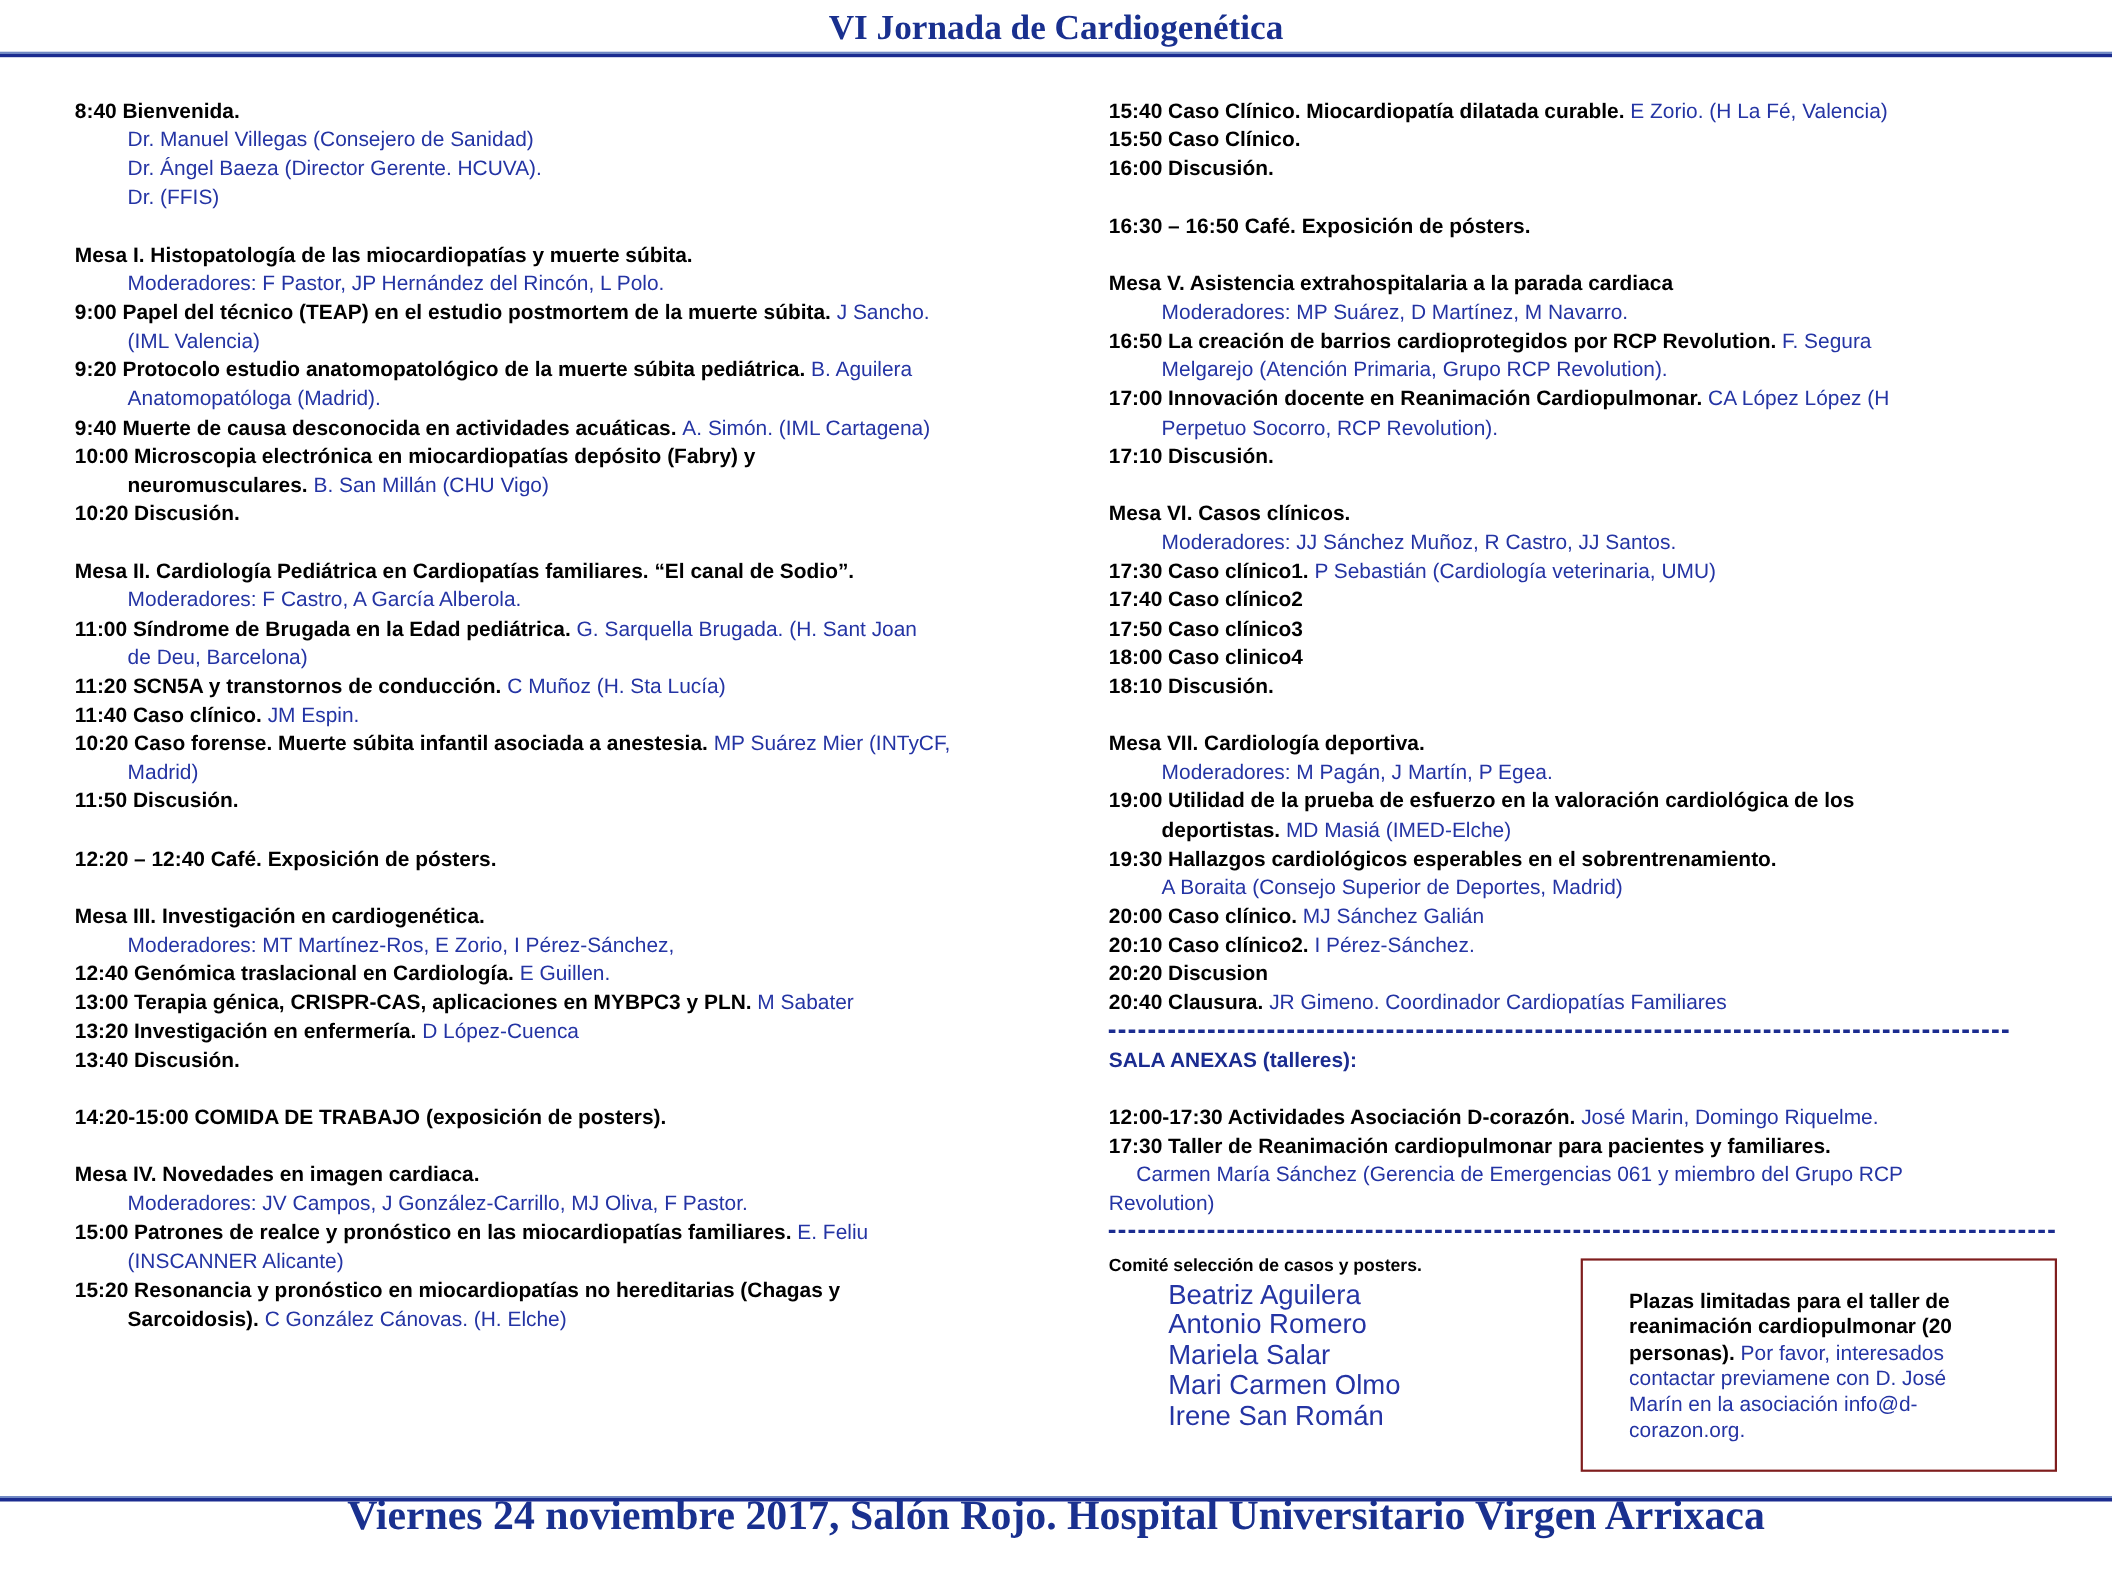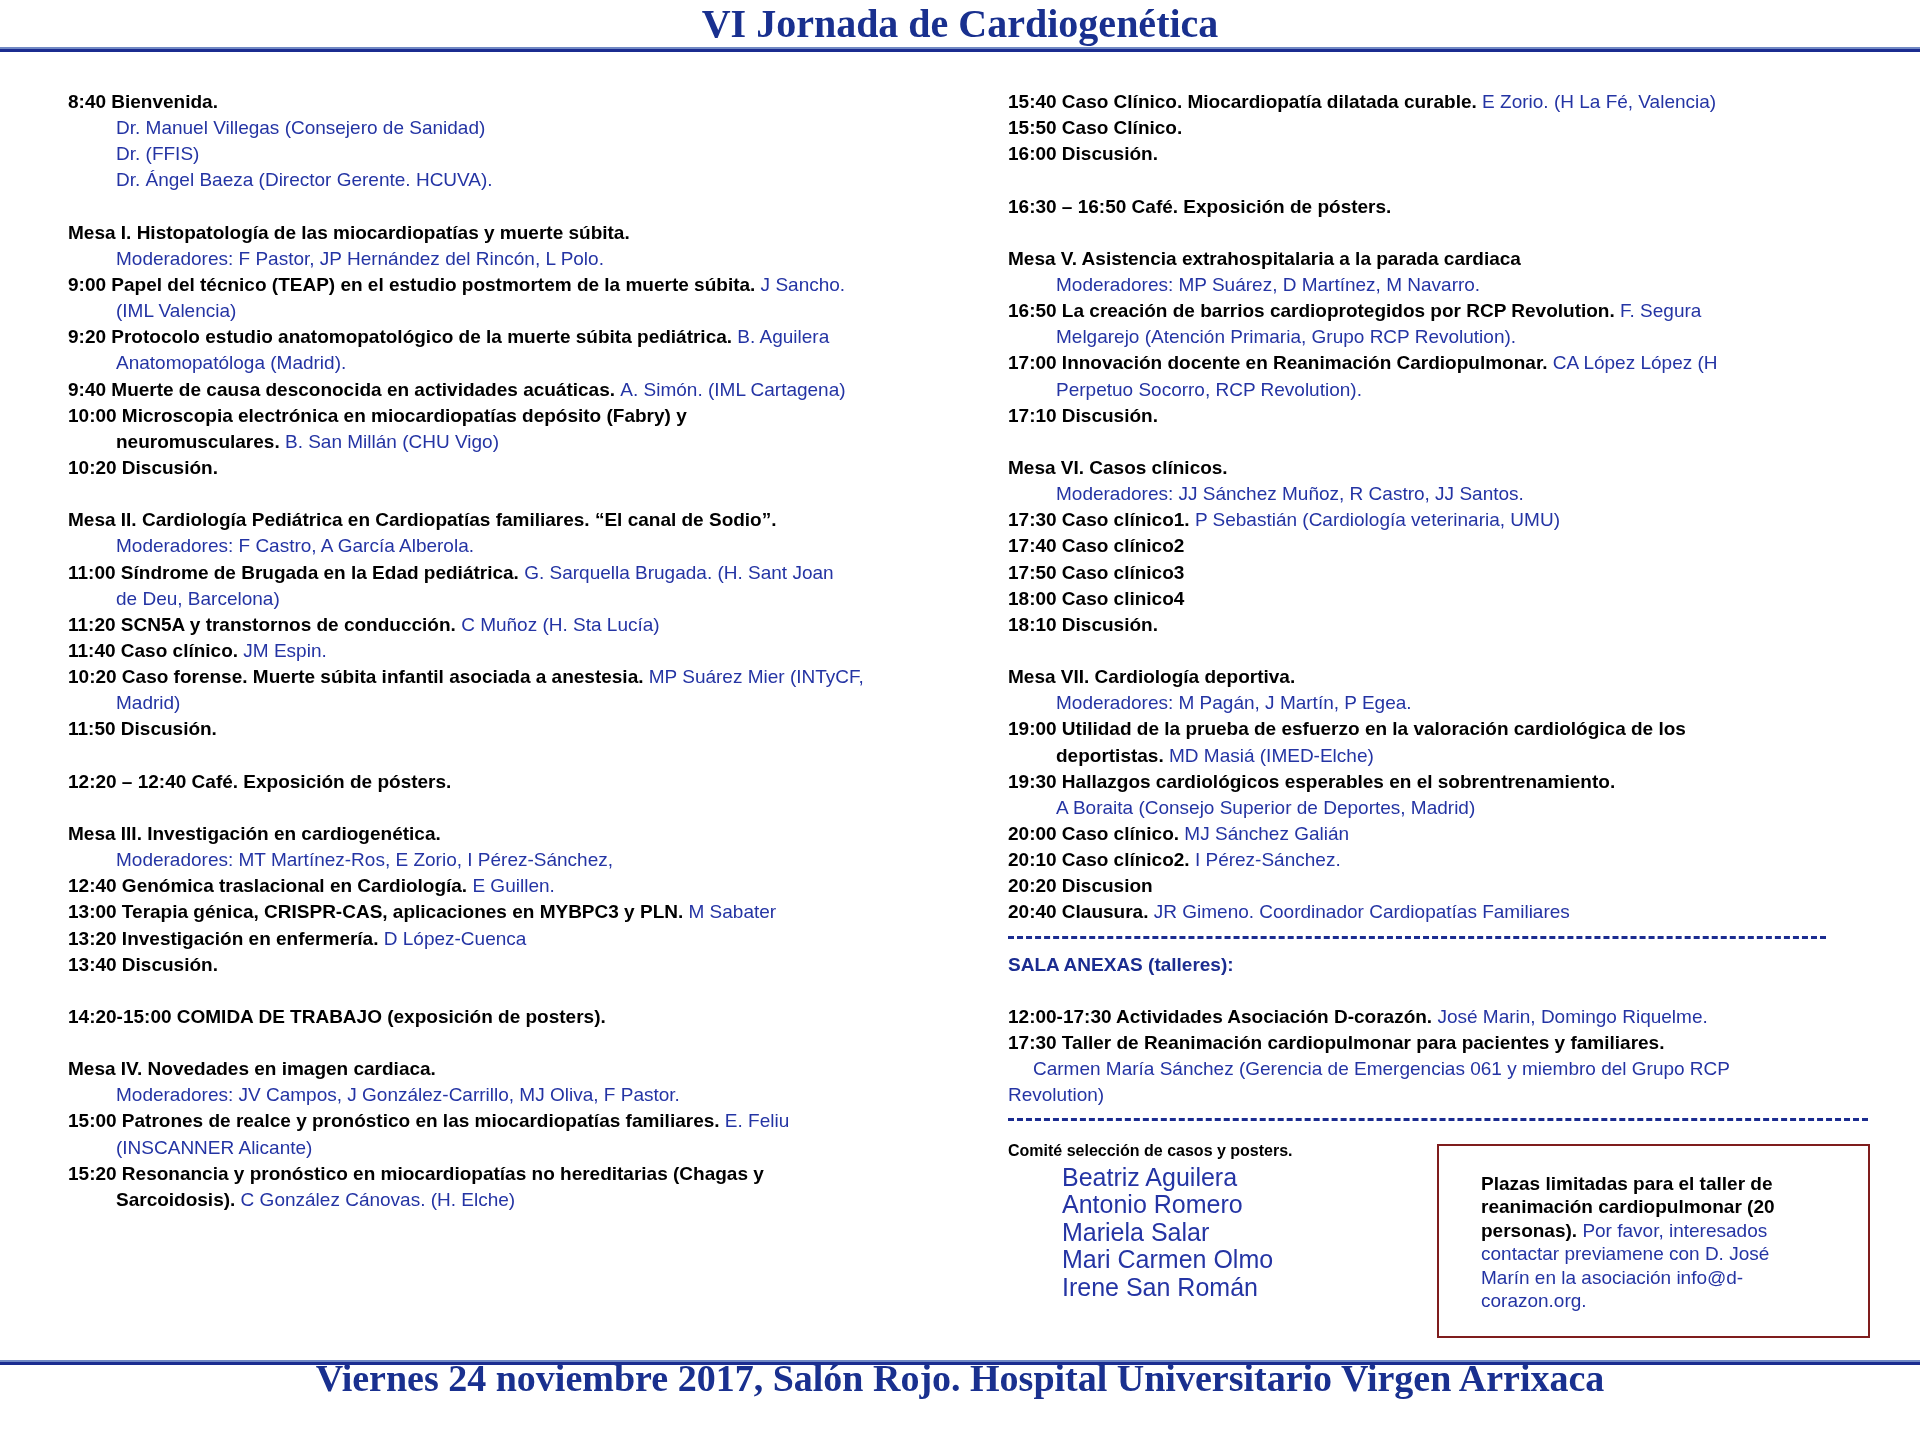--- a/index.html
+++ b/index.html
@@ -1,19 +1,19 @@
 <!DOCTYPE html>
 <html><head>
 <meta charset="utf-8">
 <style>
   html,body{margin:0;padding:0;background:#ffffff;}
   .page{position:relative;width:1920px;height:1440px;background:#ffffff;overflow:hidden;
         font-family:"Liberation Sans","DejaVu Sans",sans-serif;}
   .doc-title{position:absolute;top:2px;left:0;width:100%;text-align:center;
-        font-family:"Liberation Serif","DejaVu Serif",serif;font-weight:bold;font-size:40px;
+        font-family:"Liberation Serif","DejaVu Serif",serif;font-weight:bold;font-size:32px;
         color:#19308f;line-height:44px;}
   .rule{position:absolute;left:0;width:100%;height:5px;
         background:linear-gradient(to bottom,#7189c4 0 35%,#1b2c90 35% 100%);}
   .rule-top{top:47px;}
   .rule-bottom{top:1360px;}
   .doc-footer{position:absolute;top:1352px;left:0;width:100%;text-align:center;
         font-family:"Liberation Serif","DejaVu Serif",serif;font-weight:bold;font-size:38px;
         color:#19308f;line-height:52px;}
   .col{position:absolute;top:89px;}
   .col-left{left:68px;width:935px;}
@@ -38,22 +38,22 @@
 </head>
 <body>
 
 <div class="page">
   <div class="doc-title">VI Jornada de Cardiogenética</div>
   <div class="rule rule-top"></div>
 
   <div class="col col-left" id="col-left">
       <div class="ln"><span class="tb">8:40 Bienvenida.</span></div>
       <div class="ln i1"><span class="tu">Dr. Manuel Villegas (Consejero de Sanidad)</span></div>
+      <div class="ln i1"><span class="tu">Dr. Ángel Baeza (Director Gerente. HCUVA).</span></div>
       <div class="ln i1"><span class="tu">Dr. (FFIS)</span></div>
-      <div class="ln i1"><span class="tu">Dr. Ángel Baeza (Director Gerente. HCUVA).</span></div>
       <div class="ln">&nbsp;</div>
       <div class="ln"><span class="tb">Mesa I. Histopatología de las miocardiopatías y muerte súbita.</span></div>
       <div class="ln i1"><span class="tu">Moderadores: F Pastor, JP Hernández del Rincón, L Polo.</span></div>
       <div class="ln"><span class="tb">9:00 Papel del técnico (TEAP) en el estudio postmortem de la muerte súbita. </span><span class="tu">J Sancho.</span></div>
       <div class="ln i1"><span class="tu">(IML Valencia)</span></div>
       <div class="ln"><span class="tb">9:20 Protocolo estudio anatomopatológico de la muerte súbita pediátrica. </span><span class="tu">B. Aguilera</span></div>
       <div class="ln i1"><span class="tu">Anatomopatóloga (Madrid).</span></div>
       <div class="ln"><span class="tb">9:40 Muerte de causa desconocida en actividades acuáticas. </span><span class="tu">A. Simón. (IML Cartagena)</span></div>
       <div class="ln"><span class="tb">10:00 Microscopia electrónica en miocardiopatías depósito (Fabry) y</span></div>
       <div class="ln i1"><span class="tb">neuromusculares. </span><span class="tu">B. San Millán (CHU Vigo)</span></div>

